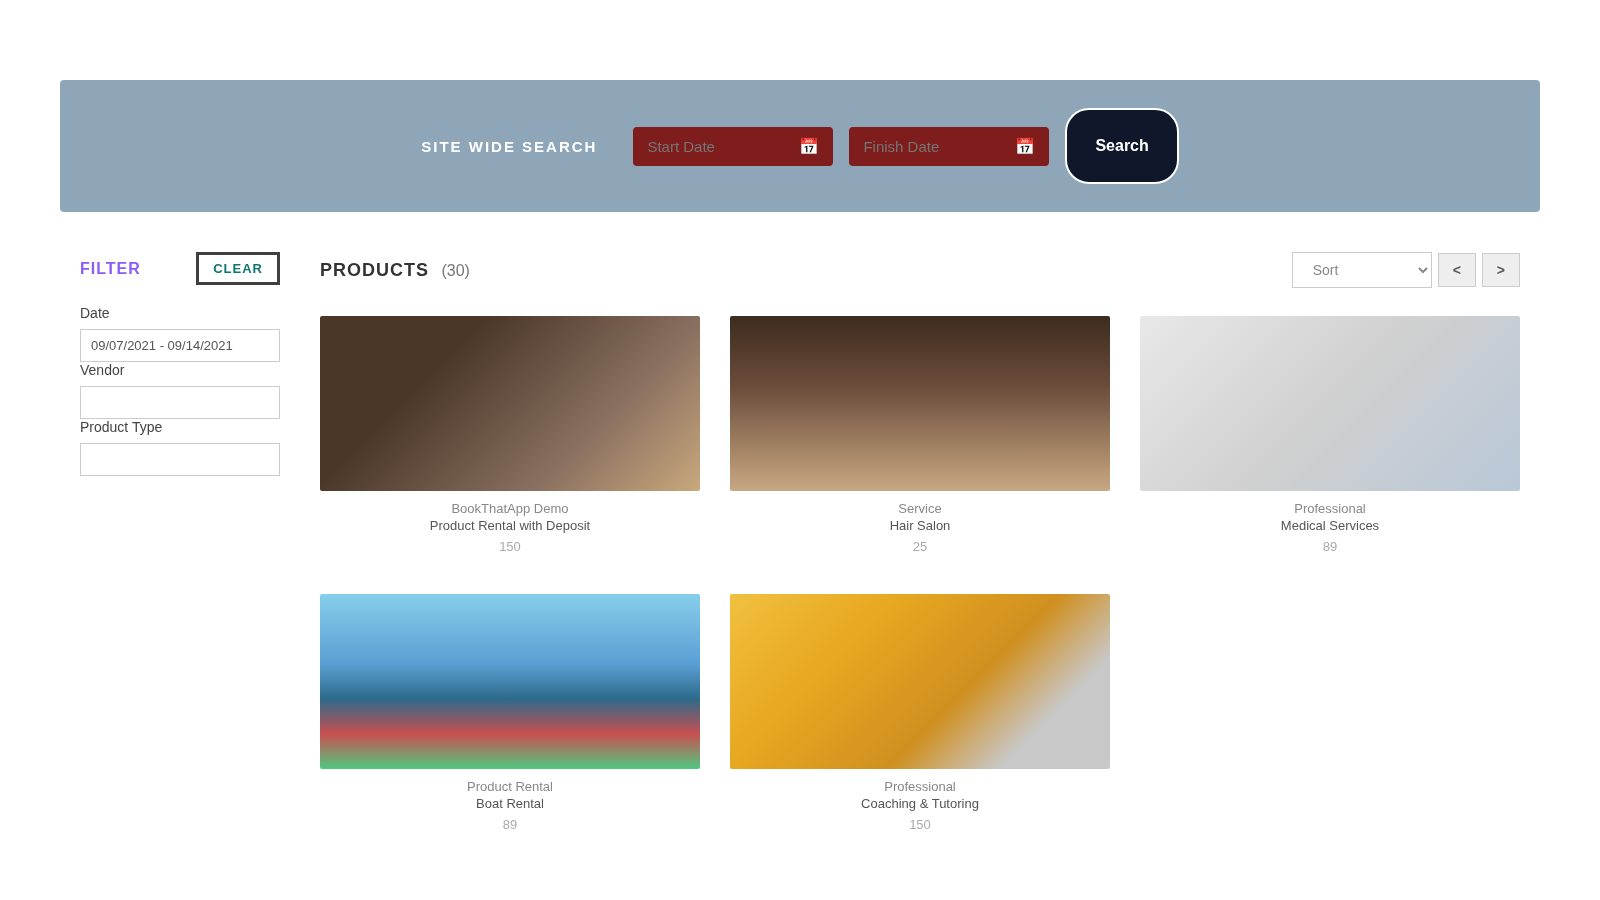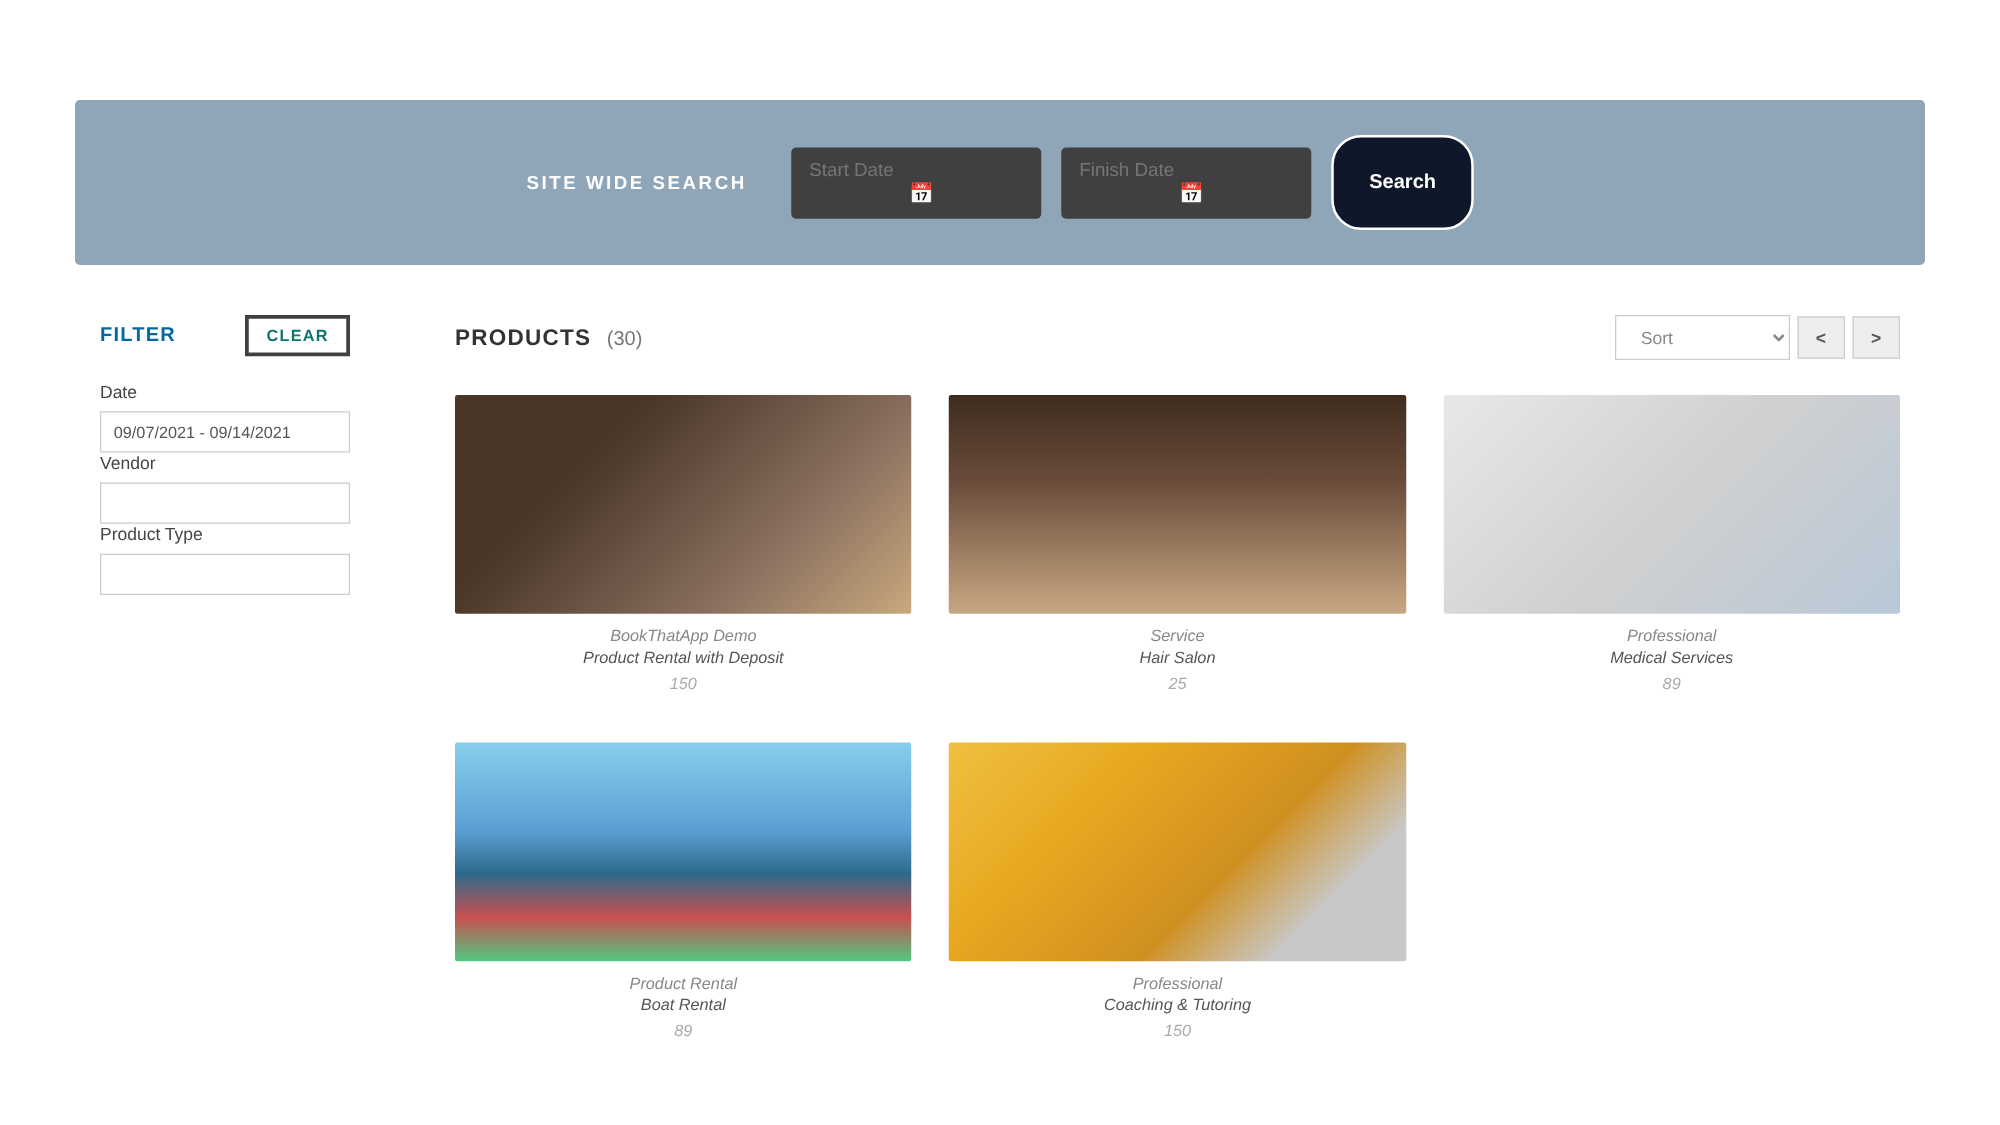--- a/index.html
+++ b/index.html
@@ -26,25 +26,24 @@
       font-weight: bold;
       letter-spacing: 2px;
       text-transform: uppercase;
       margin-right: 20px;
       white-space: nowrap;
     }
     .date-input-wrapper {
       position: relative;
       display: flex;
       align-items: center;
-      background: #404040;
+      background: #7f1d1d;
       border-radius: 4px;
       padding: 10px 14px;
       width: 200px;
-      flex-direction: column;
     }
     .date-input-wrapper input {
       border: none;
       outline: none;
       font-size: 15px;
       color: #999;
       background: transparent;
       width: 100%;
     }
     .date-input-wrapper .cal-icon {
@@ -78,21 +77,21 @@
     }
     .filter-header {
       display: flex;
       align-items: center;
       justify-content: space-between;
       margin-bottom: 20px;
     }
     .filter-title {
       font-size: 16px;
       font-weight: bold;
-      color: #0369a1;
+      color: #8b5cf6;
       letter-spacing: 1px;
     }
     .clear-button {
       border: 3px solid #404040;
       background: #fff;
       color: #0f766e;
       font-size: 13px;
       font-weight: bold;
       padding: 6px 14px;
       cursor: pointer;
@@ -110,21 +109,20 @@
       border: 1px solid #ccc;
       padding: 8px 10px;
       font-size: 13px;
       color: #555;
       outline: none;
     }
 
     
     .products-area {
       flex: 1;
-      margin-left: 44px;
     }
     .products-header {
       display: flex;
       align-items: center;
       justify-content: space-between;
       margin-bottom: 28px;
     }
     .products-title {
       font-size: 18px;
       font-weight: bold;
@@ -178,21 +176,20 @@
       height: 175px;
       object-fit: cover;
       border-radius: 2px;
       background: #ccc;
       overflow: hidden;
       position: relative;
     }
     .product-info {
       text-align: center;
       margin-top: 10px;
-      font-style: italic;
     }
     .product-type {
       font-size: 13px;
       color: #888;
       margin-bottom: 2px;
     }
     .product-name {
       font-size: 13px;
       color: #555;
       margin-bottom: 6px;

